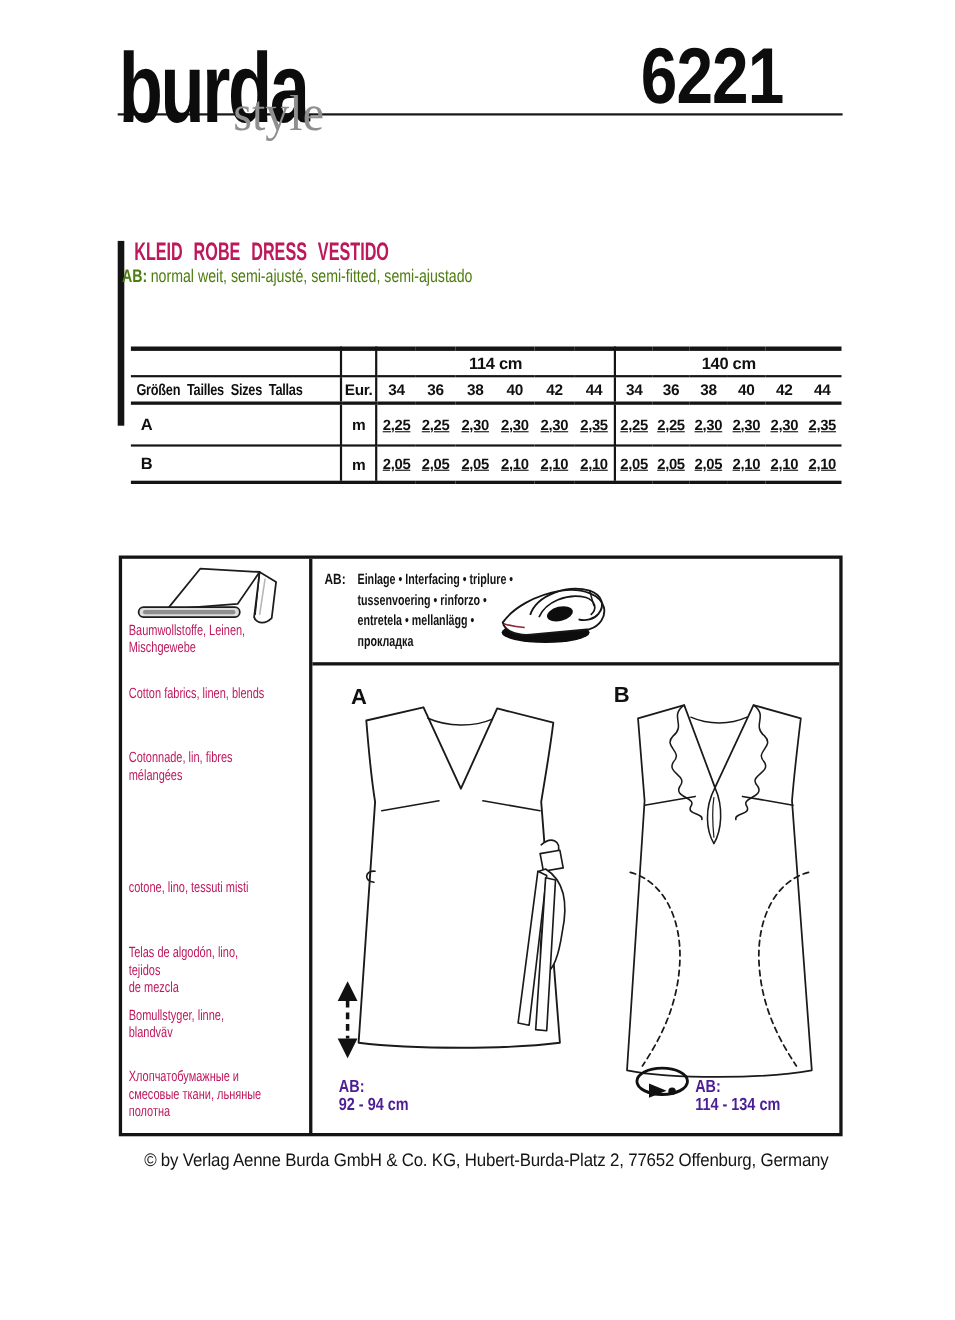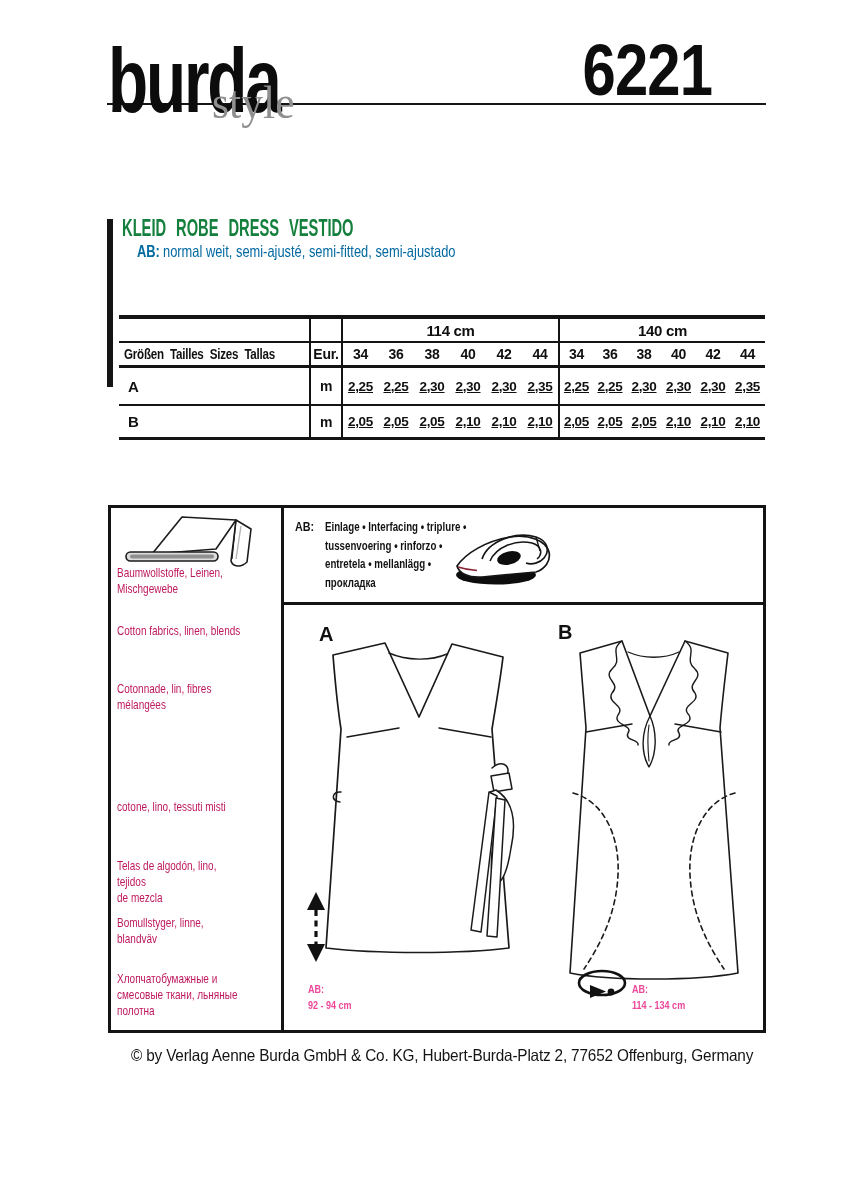--- a/index.html
+++ b/index.html
@@ -11,23 +11,23 @@
   #brand{left:108px;top:36px;font-size:90px;line-height:90px;font-weight:700;
          letter-spacing:-3px;color:#0c0c0c;transform:scaleX(0.73);transform-origin:left top;}
   #brand-sub{left:212px;top:80px;font-family:"Liberation Serif","DejaVu Serif",serif;
          font-size:46px;line-height:46px;color:#8f8f8f;transform:scaleX(0.95);transform-origin:left top;}
   #header-rule{left:107px;top:103px;width:659px;height:2px;background:#161616;}
   #pattern-number{top:34px;right:106px;font-size:72px;line-height:72px;font-weight:700;
          color:#0d0d0d;transform:scaleX(0.83);transform-origin:right top;letter-spacing:-1px;}
   
   #title-bar{left:107px;top:219px;width:6px;height:168px;background:#141414;}
   #garment-title{left:122px;top:216px;font-size:23px;line-height:24px;font-weight:700;
-         white-space:nowrap;color:#15803d;}
+         white-space:nowrap;color:#be185d;}
   #garment-title .cx{transform:scaleX(0.64);word-spacing:9px;}
-  #garment-fit{left:137px;top:242px;font-size:16.5px;line-height:18px;white-space:nowrap;color:#0369a1;}
+  #garment-fit{left:111px;top:242px;font-size:16.5px;line-height:18px;white-space:nowrap;color:#4d7c0f;}
   #garment-fit .cx{transform:scaleX(0.78);}
   #garment-fit b{margin-right:4px;}
   
   #size-table{left:119px;top:271px;}
   table{border-collapse:collapse;table-layout:fixed;width:646px;
         border-top:4px solid #141414;border-bottom:3px solid #141414;margin-top:44px;}
   td{padding:0;font-weight:700;text-align:center;vertical-align:middle;
      font-size:14px;letter-spacing:-0.3px;color:#101010;}
   tr.r1 td{height:22px;font-size:15px;border-bottom:2px solid #141414;}
   tr.r2 td{height:22px;border-bottom:3px solid #141414;}
@@ -41,21 +41,21 @@
   
   #info-box{left:108px;top:505px;width:652px;height:522px;border:3px solid #141414;}
   #col-divider{left:170px;top:0;width:2.5px;height:100%;background:#141414;}
   #row-divider{left:172.5px;top:94px;width:479.5px;height:2.5px;background:#141414;}
   .fab{left:6px;width:170px;font-size:13.5px;line-height:16px;white-space:pre-line;color:#be185d;}
   .fab .cx{transform:scaleX(0.74);white-space:pre-line;}
   #interfacing{left:184px;top:10px;display:flex;font-size:13.5px;line-height:18.5px;color:#131313;}
   #interfacing .if-label{font-weight:700;margin-right:6px;transform:scaleX(0.8);transform-origin:left top;}
   #interfacing .if-lines{font-weight:600;transform:scaleX(0.72);transform-origin:left top;white-space:nowrap;}
   .view-label{font-size:20px;font-weight:700;color:#101010;}
-  .note{font-size:11px;line-height:16.5px;font-weight:700;white-space:pre-line;color:#ec4899;}
+  .note{font-size:16px;line-height:16.5px;font-weight:700;white-space:pre-line;color:#4c1d95;}
   .note .cx{transform:scaleX(0.82);white-space:pre-line;}
   
   #copyright{left:108px;top:1046px;width:658px;text-align:center;font-size:16.5px;
          letter-spacing:-0.2px;color:#141414;transform:scaleX(0.93);transform-origin:center top;white-space:nowrap;}
   svg{display:block;}
 </style>
 </head>
 <body>
 
 <div id="page">

